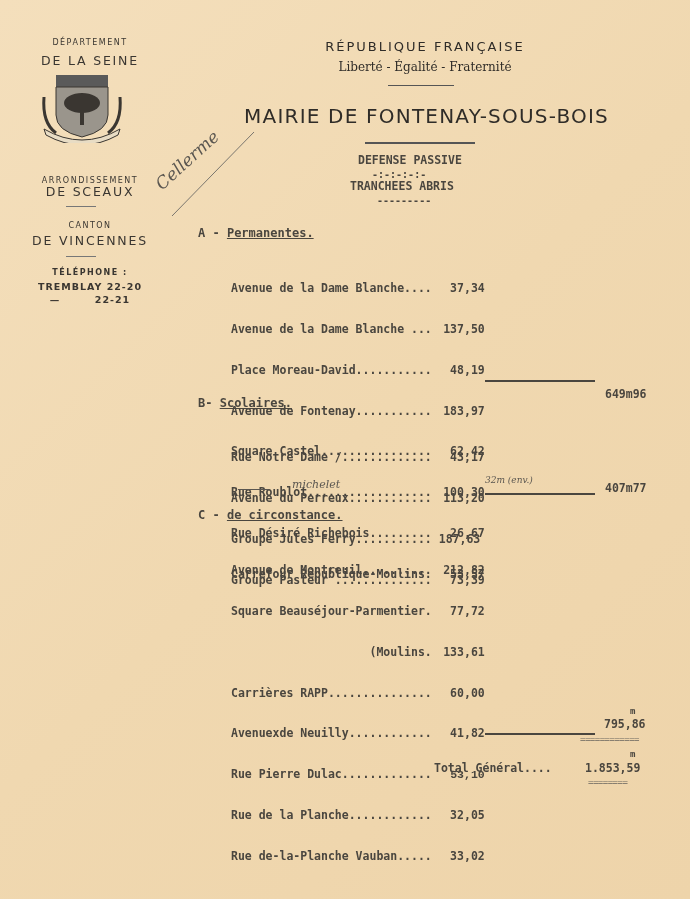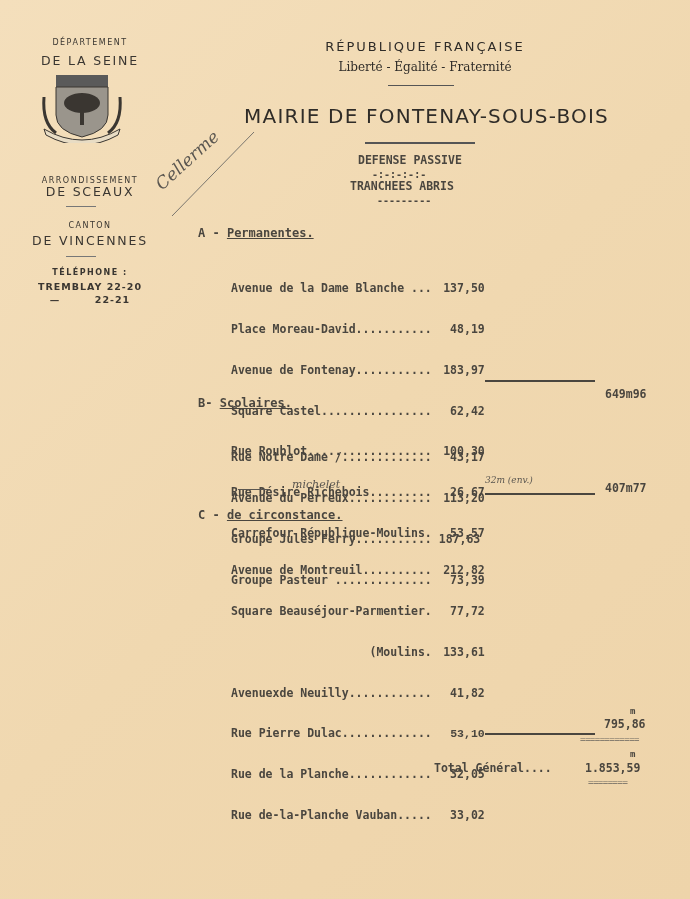--- a/index.html
+++ b/index.html
@@ -59,20 +59,21 @@
 <div class="tw" style="left:350px;top:180px;">TRANCHEES ABRIS</div>
 <div class="tw" style="left:377px;top:194px;font-size:10px;">---------</div>
 
 <div class="hand" style="left:148px;top:150px;font-size:17px;transform:rotate(-42deg);">Cellerme</div>
 <svg style="position:absolute;left:150px;top:130px;" width="110" height="90">
     <line x1="104" y1="2" x2="22" y2="86" stroke="#7a766e" stroke-width="1"></line>
   </svg>
 
 <div class="sec" style="left:198px;top:226px;"><span>A -</span> <u>Permanentes.</u></div>
 <div class="tw" style="left:231px;top:255px;">
+  <span class="row"><span>Avenue de la Dame Blanche....</span> <span style="display:inline-block;width:46px;text-align:right;">37,34</span></span>
   <span class="row"><span>Avenue de la Dame Blanche ...</span> <span style="display:inline-block;width:46px;text-align:right;">137,50</span></span>
   <span class="row"><span>Place Moreau-David...........</span> <span style="display:inline-block;width:46px;text-align:right;">48,19</span></span>
   <span class="row"><span>Avenue de Fontenay...........</span> <span style="display:inline-block;width:46px;text-align:right;">183,97</span></span>
   <span class="row"><span>Square Castel................</span> <span style="display:inline-block;width:46px;text-align:right;">62,42</span></span>
   <span class="row"><span>Rue Roublot..................</span> <span style="display:inline-block;width:46px;text-align:right;">100,30</span></span>
   <span class="row"><span>Rue Désiré Richebois.........</span> <span style="display:inline-block;width:46px;text-align:right;">26,67</span></span>
   <span class="row"><span>Carrefour République-Moulins.</span> <span style="display:inline-block;width:46px;text-align:right;">53,57</span></span>
 </div>
 <div class="sumline" style="left:485px;top:380px;width:110px;"></div>
 <div class="tw" style="left:605px;top:388px;">649m96</div>
@@ -88,20 +89,21 @@
 <div class="hand" style="left:292px;top:478px;font-size:11px;">michelet</div>
 <div class="hand" style="left:485px;top:475px;font-size:9px;">32m (env.)</div>
 <div class="sumline" style="left:485px;top:493px;width:110px;"></div>
 <div class="tw" style="left:605px;top:482px;">407m77</div>
 
 <div class="sec" style="left:198px;top:508px;"><span>C -</span> <u>de circonstance.</u></div>
 <div class="tw" style="left:231px;top:537px;">
   <span class="row"><span>Avenue de Montreuil..........</span> <span style="display:inline-block;width:46px;text-align:right;">212,82</span></span>
   <span class="row"><span>Square Beauséjour-Parmentier.</span> <span style="display:inline-block;width:46px;text-align:right;">77,72</span></span>
   <span class="row"><span>                    (Moulins.</span> <span style="display:inline-block;width:46px;text-align:right;">133,61</span></span>
+  <span class="row"><span>Carrières RAPP...............</span> <span style="display:inline-block;width:46px;text-align:right;">60,00</span></span>
   <span class="row"><span>Avenuexde Neuilly............</span> <span style="display:inline-block;width:46px;text-align:right;">41,82</span></span>
   <span class="row"><span>Rue Pierre Dulac.............</span> <span style="display:inline-block;width:46px;text-align:right;font-family:Liberation Mono, monospace;">53,10</span></span>
   <span class="row"><span>Rue de la Planche............</span> <span style="display:inline-block;width:46px;text-align:right;">32,05</span></span>
   <span class="row"><span>Rue de-la-Planche Vauban.....</span> <span style="display:inline-block;width:46px;text-align:right;">33,02</span></span>
   
   
   
   
 </div>
 <div class="tw" style="left:630px;top:705px;font-size:9px;">m</div>

